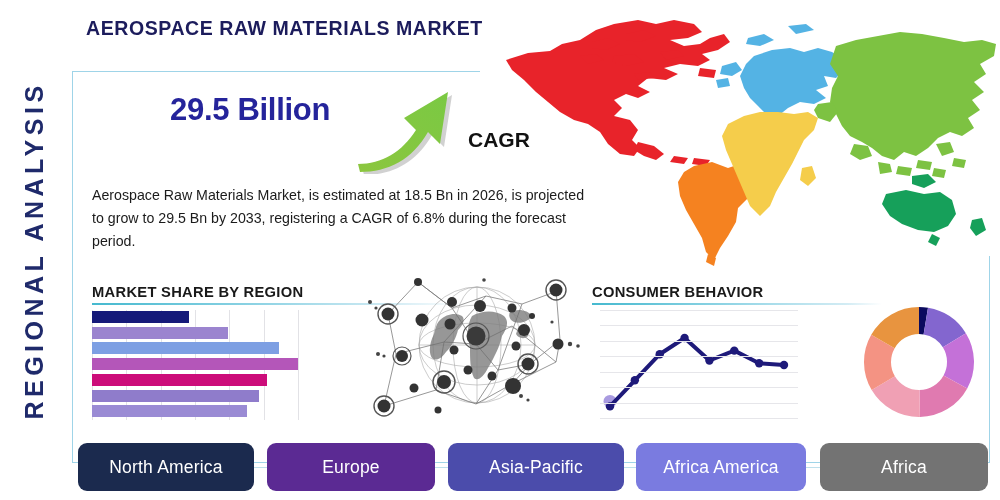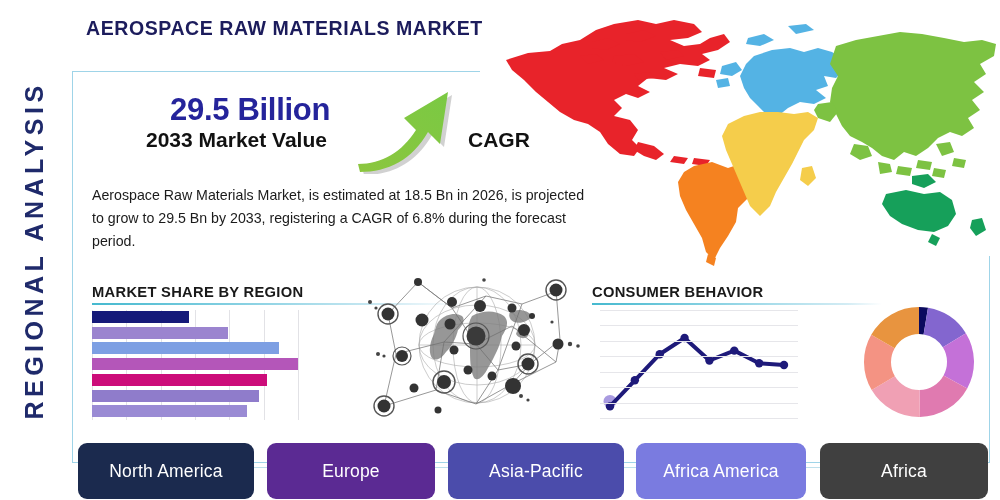--- a/index.html
+++ b/index.html
@@ -116,21 +116,21 @@
 
   
   .donut{position:absolute;left:862px;top:305px;width:114px;height:114px;}
 
   
   .regionbar{position:absolute;left:78px;top:443px;width:910px;height:49px;}
   .region-connector{
     position:absolute;top:24px;height:1px;background:#bfe0ec;
   }
   .region-btn{
-    position:absolute;top:0;height:56px;border-radius:9px;
+    position:absolute;top:0;height:48px;border-radius:9px;
     display:flex;align-items:center;justify-content:center;
     color:#ffffff;font-size:17.5px;font-weight:400;
     letter-spacing:.2px;box-sizing:border-box;
     text-align:left;
   }
 </style>
 </head>
 <body>
 
 <div id="root">
@@ -185,21 +185,20 @@
 
       <path fill="#16a05a" d="M398 186 L418 182 L436 186 L452 184 L464 192 L468 206 L460 218 L446 224 L430 222 L414 216 L402 208 L394 196 Z"></path>
       <path fill="#16a05a" d="M424 168 L440 166 L448 174 L436 180 L424 176 Z"></path>
       <path fill="#16a05a" d="M444 226 L452 230 L448 238 L440 234 Z"></path>
       <path fill="#16a05a" d="M484 212 L494 210 L498 222 L488 228 L482 220 Z"></path>
     </svg>
   </div>
 
   <div class="stats">
     <div class="stat-value">29.5 Billion</div>
-    <div class="stat-label">2033 Market Value</div>
     <div class="arrow">
       <svg viewBox="0 0 112 90" width="112" height="90" xmlns="http://www.w3.org/2000/svg">
         <defs>
           <linearGradient id="arrGrad" x1="0" y1="1" x2="1" y2="0">
             <stop offset="0%" stop-color="#8cc63f"></stop>
             <stop offset="100%" stop-color="#7ac943"></stop>
           </linearGradient>
         </defs>
         <path d="M6 80 C30 80 50 68 64 46 L52 34 L96 8 L88 60 L76 48 C60 76 36 88 8 88 Z" fill="#9a9a9a" opacity=".45" transform="translate(4,3)"></path>
         <path d="M6 80 C30 80 50 68 64 46 L52 34 L96 8 L88 60 L76 48 C60 76 36 88 8 88 Z" fill="url(#arrGrad)"></path>
@@ -369,18 +368,18 @@
   <div class="regionbar">
     <div id="region-items">
         <div class="region-btn" style="left: 0px; width: 176px; background: rgb(27, 42, 78);">North America</div>
         <div class="region-connector" style="left: 176px; width: 13px;"></div>
         <div class="region-btn" style="left: 189px; width: 168px; background: rgb(91, 42, 147);">Europe</div>
         <div class="region-connector" style="left: 357px; width: 13px;"></div>
         <div class="region-btn" style="left: 370px; width: 176px; background: rgb(75, 76, 171);">Asia-Pacific</div>
         <div class="region-connector" style="left: 546px; width: 12px;"></div>
         <div class="region-btn" style="left: 558px; width: 170px; background: rgb(122, 123, 224);">Africa America</div>
         <div class="region-connector" style="left: 728px; width: 14px;"></div>
-        <div class="region-btn" style="left: 742px; width: 168px; background: #404040;">Africa</div>
+        <div class="region-btn" style="left: 742px; width: 168px; background: #737373;">Africa</div>
         <div class="region-connector" style="left: 910px; width: 0px;"></div>
       </div>
   </div>
 
 </div>
 
 </body></html>

